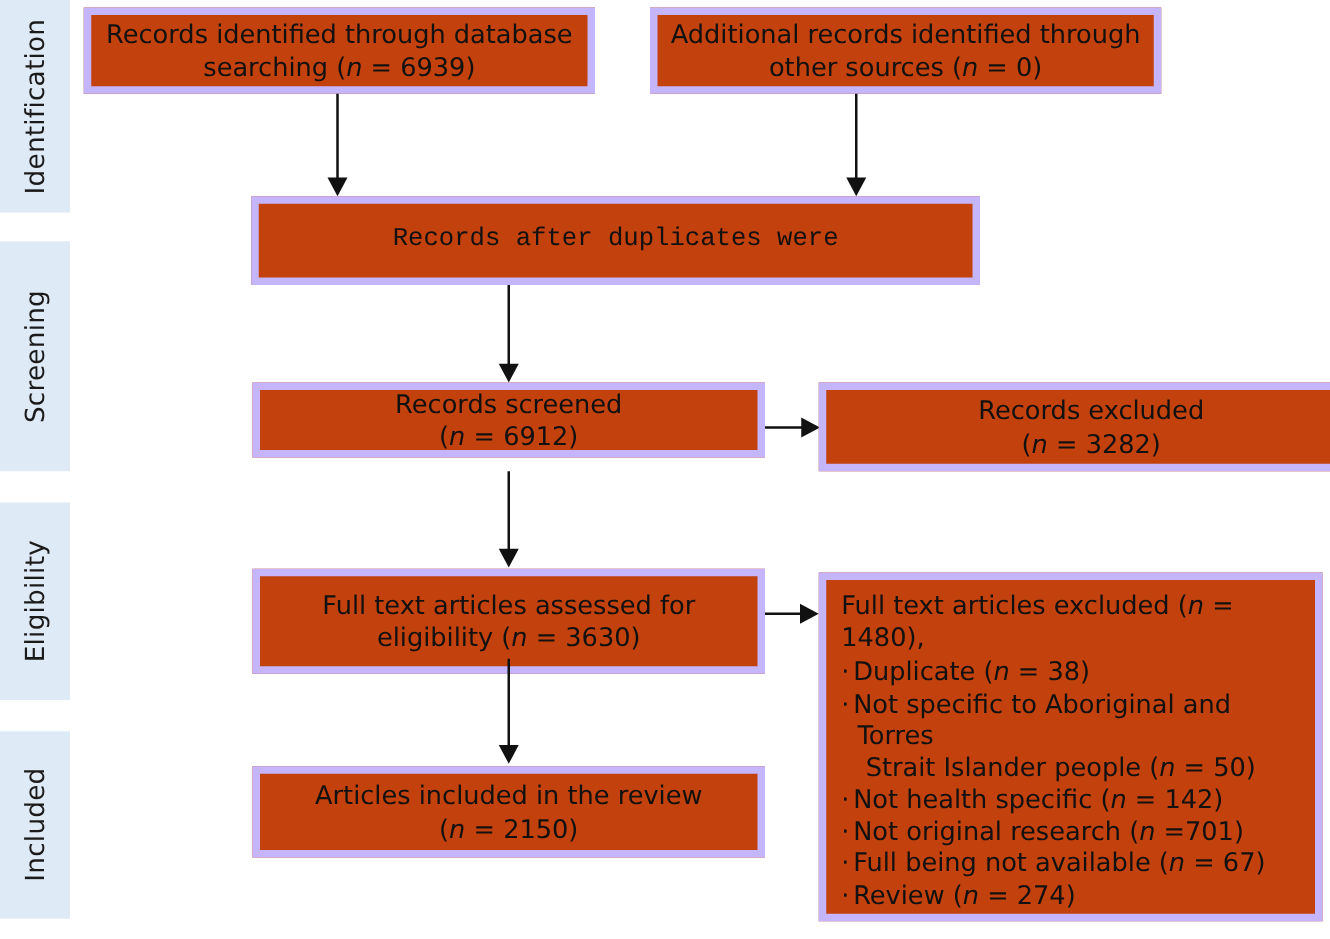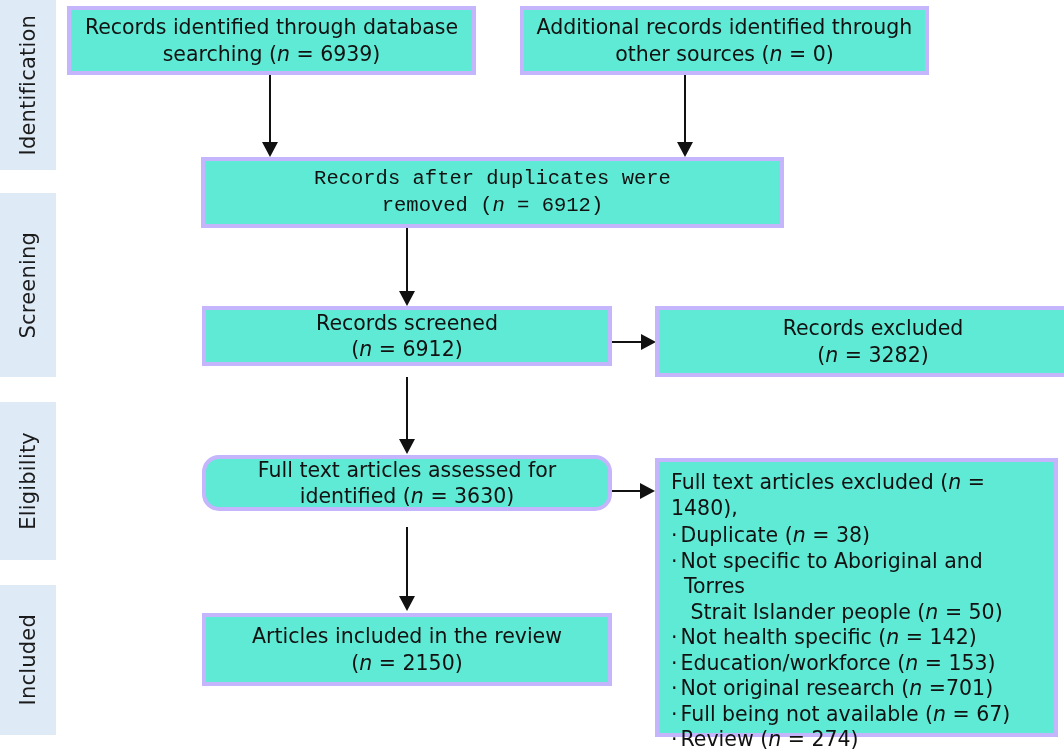--- a/index.html
+++ b/index.html
@@ -33,22 +33,22 @@
     color: #1b1b1b;
     letter-spacing: 0.2px;
     white-space: nowrap;
     line-height: 1;
   }
 
   
   .flow-box {
     position: absolute;
     box-sizing: border-box;
-    border: 4px solid #c4b5fd;
-    background: #5eead4;
+    border: 6px solid #c4b5fd;
+    background: #c2410c;
     display: flex;
     align-items: center;
     justify-content: center;
     text-align: center;
     color: #111111;
     font-size: 20.5px;
     line-height: 1.28;
     padding: 2px 8px;
   }
   .flow-box .txt { display: block; }
@@ -139,21 +139,20 @@
 
   <div class="vline" style="left:269px; top:75px; height:69px;"></div>
   <div class="arrow-down" style="left:262px; top:142px;"></div>
 
   <div class="vline" style="left:684px; top:75px; height:69px;"></div>
   <div class="arrow-down" style="left:677px; top:142px;"></div>
 
   <div class="flow-box" style="left:201px; top:157px; width:583px; height:71px;font-family:Liberation Mono, monospace;">
     <span>
       <span class="txt">Records after duplicates were</span>
-      <span class="txt"><span>removed (</span><em class="nv">n</em><span> = 6912)</span></span>
     </span>
   </div>
 
   <div class="vline" style="left:406px; top:228px; height:65px;"></div>
   <div class="arrow-down" style="left:399px; top:291px;"></div>
 
   <div class="flow-box" style="left:202px; top:306px; width:410px; height:60px;">
     <span>
       <span class="txt">Records screened</span>
       <span class="txt"><span>(</span><em class="nv">n</em><span> = 6912)</span></span>
@@ -166,45 +165,44 @@
   <div class="flow-box" style="left:655px; top:306px; width:436px; height:71px;">
     <span>
       <span class="txt">Records excluded</span>
       <span class="txt"><span>(</span><em class="nv">n</em><span> = 3282)</span></span>
     </span>
   </div>
 
   <div class="vline" style="left:406px; top:377px; height:64px;"></div>
   <div class="arrow-down" style="left:399px; top:439px;"></div>
 
-  <div class="flow-box" style="left:202px; top:455px; width:410px; height:56px;border-radius:17px;">
+  <div class="flow-box" style="left:202px; top:455px; width:410px; height:84px;">
     <span>
       <span class="txt">Full text articles assessed for</span>
-      <span class="txt"><span>identified (</span><em class="nv">n</em><span> = 3630)</span></span>
+      <span class="txt"><span>eligibility (</span><em class="nv">n</em><span> = 3630)</span></span>
     </span>
   </div>
 
   <div class="hline" style="left:612px; top:490px; width:30px;"></div>
   <div class="arrow-right" style="left:640px; top:483px;"></div>
 
   <div class="flow-box box-excl-list" style="left:655px; top:458px; width:403px; height:279px;">
     <span>
       <span class="excl-head">
         <span>Full text articles excluded (</span><em class="nv">n</em><span> = 1480),</span><br>
       </span>
 
       <span class="excl-items">
 
         <span class="excl-item"><span class="bullet">·</span><span>Duplicate (</span><em class="nv">n</em><span> = 38)</span></span>
 
         <span class="excl-item"><span class="bullet">·</span><span>Not specific to Aboriginal and Torres</span><span class="cont">&nbsp;Strait Islander people (<em class="nv">n</em> = 50)</span></span>
 
         <span class="excl-item"><span class="bullet">·</span><span>Not health specific (</span><em class="nv">n</em><span> = 142)</span></span>
 
-        <span class="excl-item"><span class="bullet">·</span><span>Education/workforce (</span><em class="nv">n</em><span> = 153)</span></span>
 
         <span class="excl-item"><span class="bullet">·</span><span>Not original research (</span><em class="nv">n</em><span> =701)</span></span>
 
         <span class="excl-item"><span class="bullet">·</span><span>Full being not available (</span><em class="nv">n</em><span> = 67)</span></span>
 
         <span class="excl-item"><span class="bullet">·</span><span>Review (</span><em class="nv">n</em><span> = 274)</span></span>
 
       </span>
     </span>
   </div>

